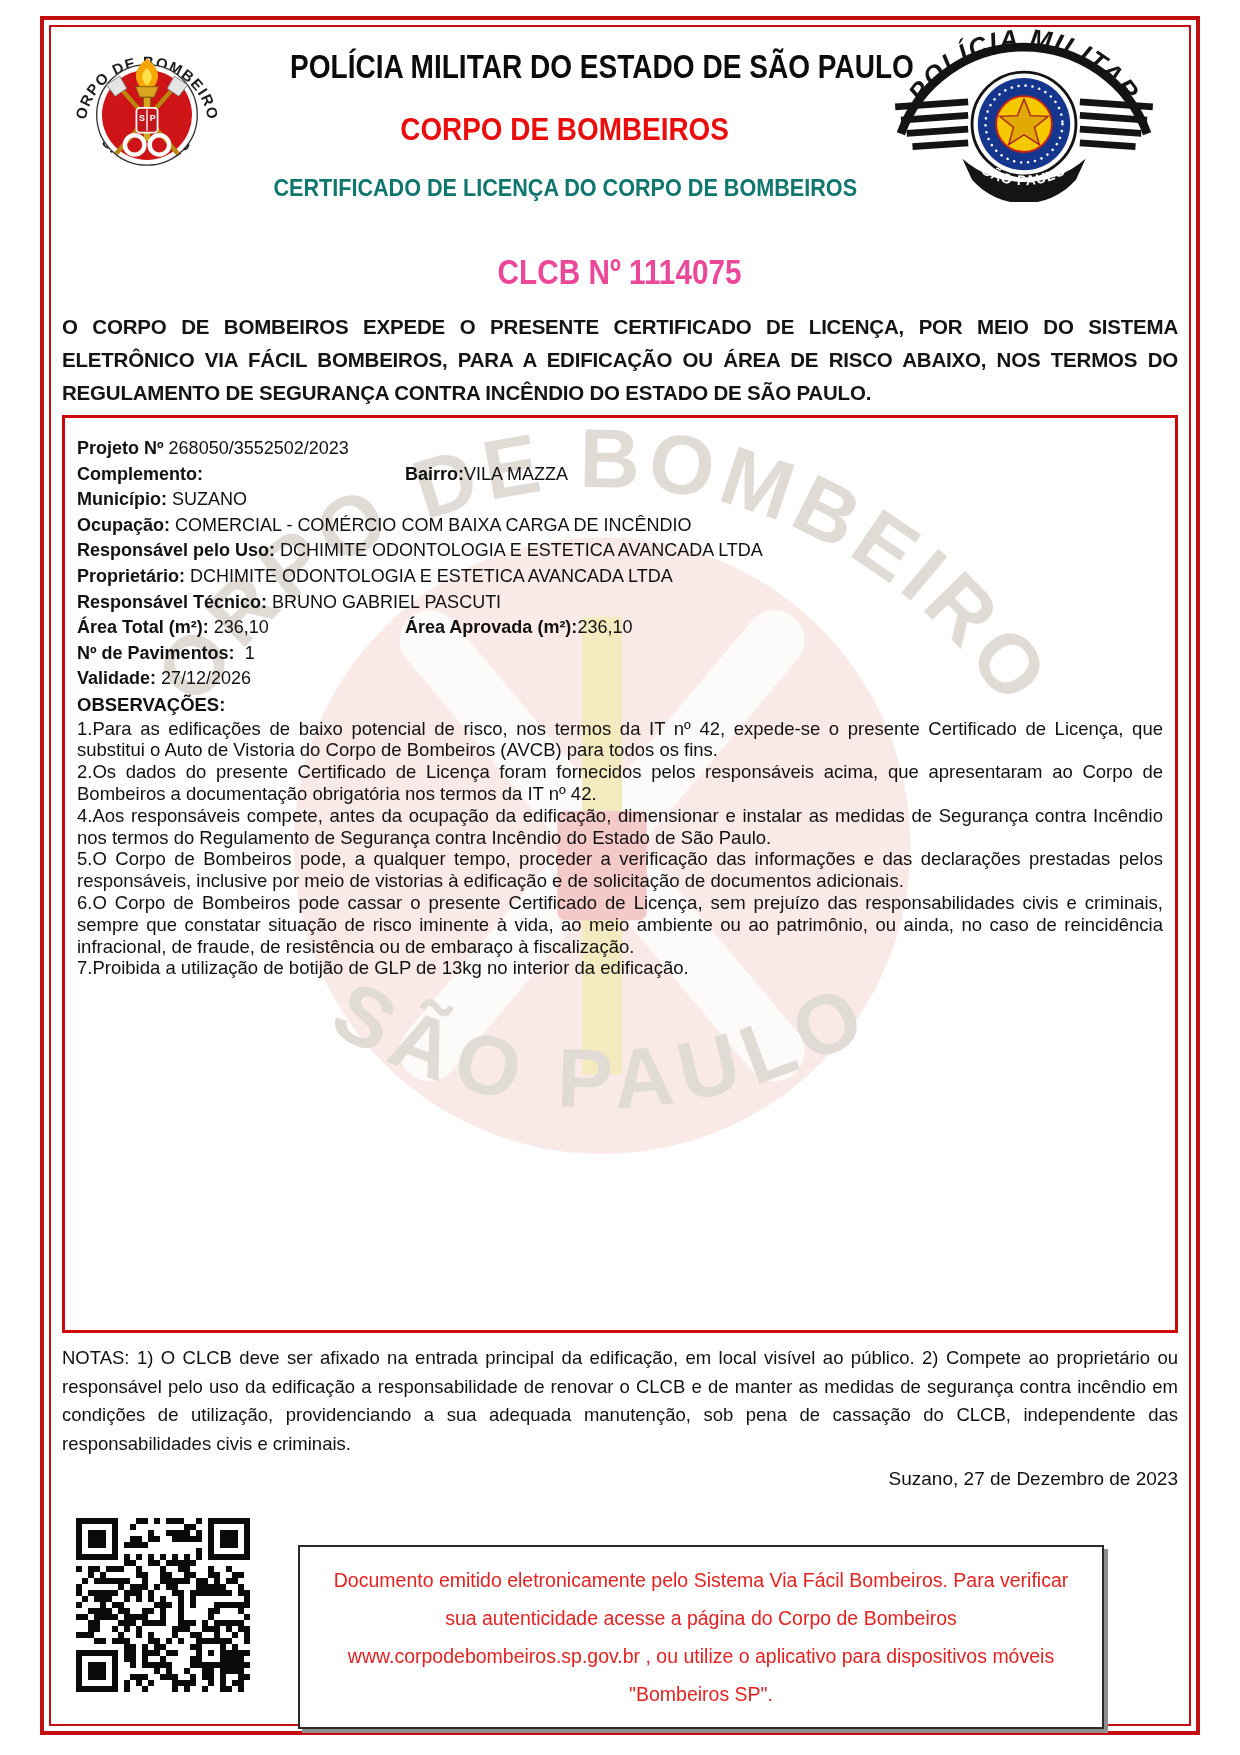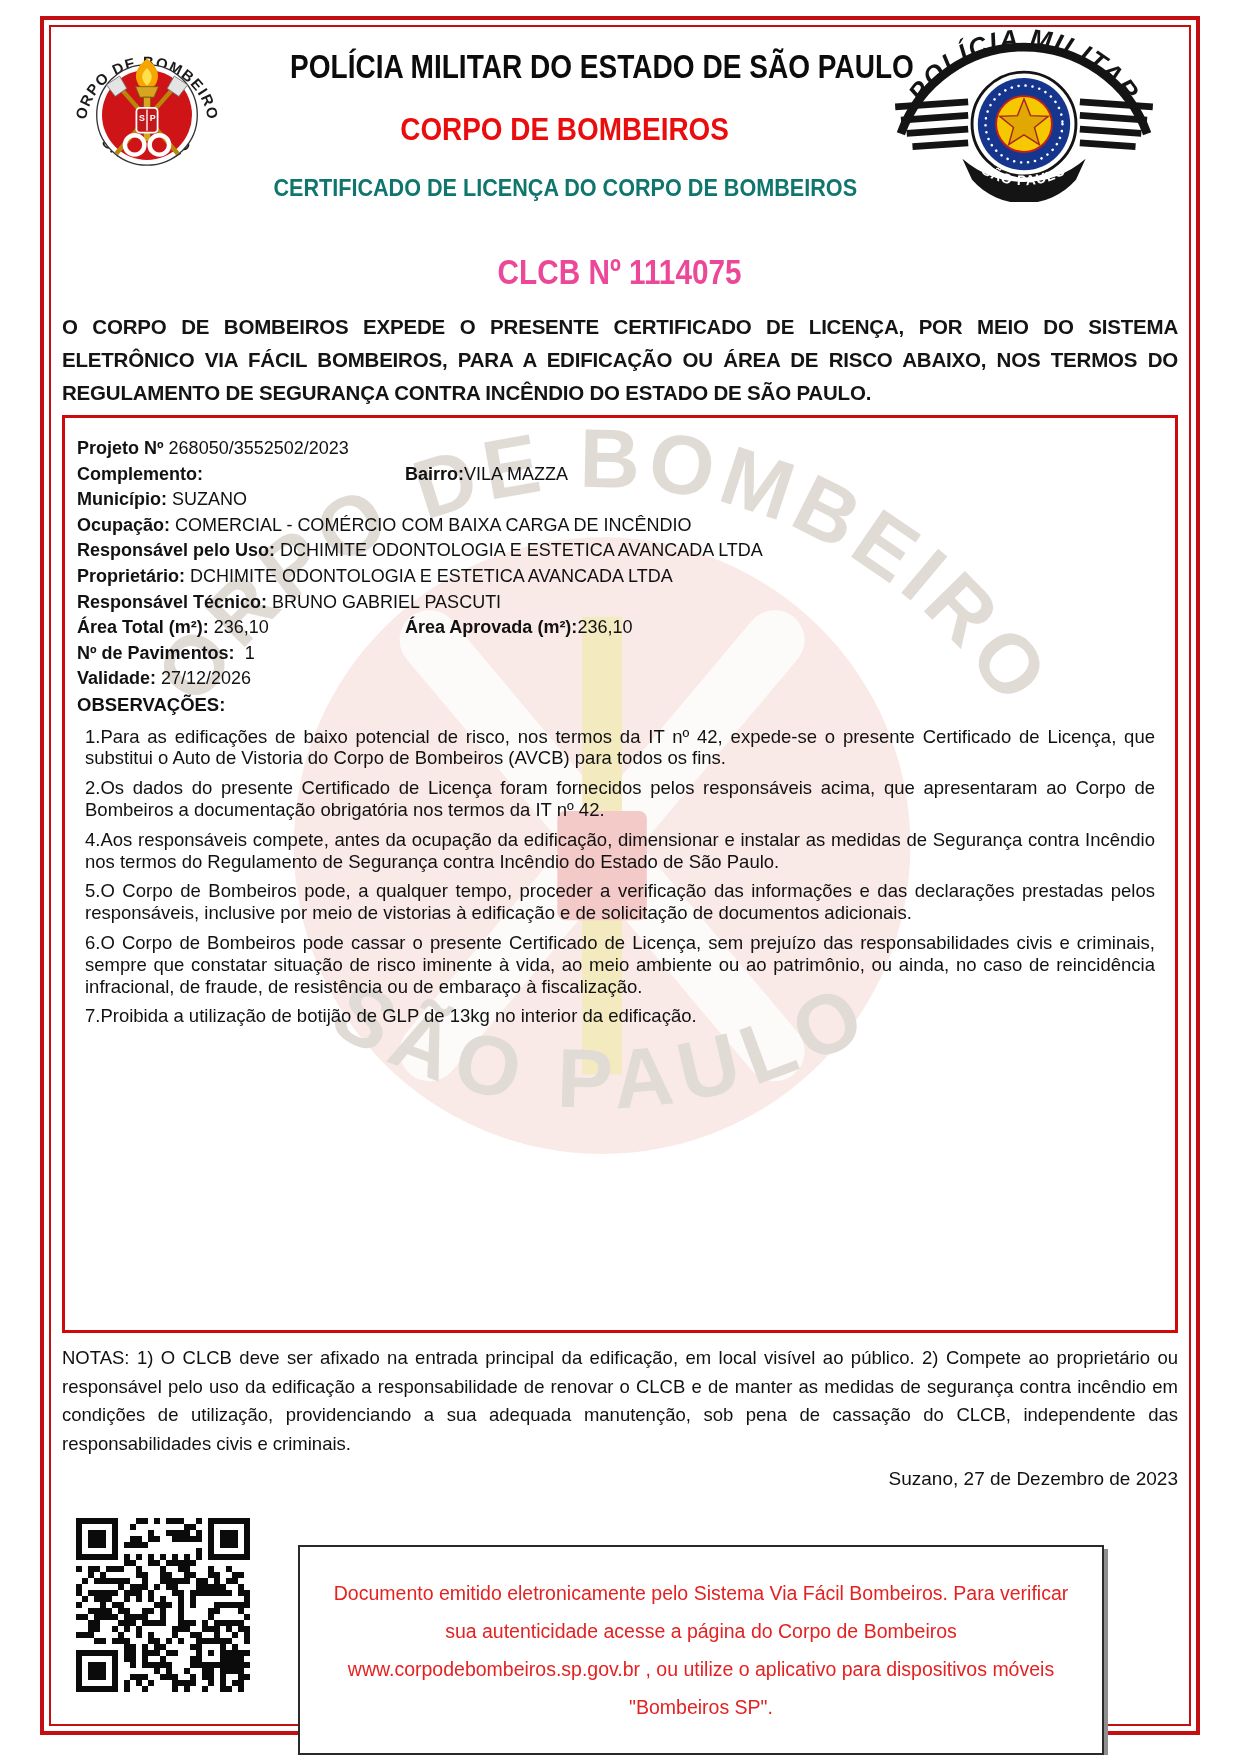--- a/index.html
+++ b/index.html
@@ -27,30 +27,30 @@
   .details-box{position:absolute;left:62px;top:415px;width:1116px;height:918px;border:3px solid #cf0a0a;
                box-sizing:border-box;background:#fff;overflow:hidden;}
   .watermark{position:absolute;inset:0;z-index:0;opacity:.55;}
   .details-inner{position:relative;z-index:1;padding:18px 12px 0 12px;}
   .frow{position:relative;height:25.6px;line-height:25.6px;font-size:18px;white-space:nowrap;}
   .flab{font-weight:bold;white-space:pre;}
   .fval{white-space:pre;}
   .c2m{position:absolute;left:328px;top:0;}
   .c2r{position:absolute;left:660px;top:0;}
   .obs-head{font-weight:bold;font-size:18.5px;line-height:25.6px;}
-  .obs p{margin:8px;font-size:18.5px;line-height:21.8px;text-align:justify;}
+  .obs p{margin:0;font-size:18.5px;line-height:21.8px;text-align:justify;}
 
   .notas{position:absolute;left:62px;top:1344px;width:1116px;font-size:18.5px;line-height:28.5px;text-align:justify;}
   .dateline{position:absolute;left:62px;top:1468px;width:1116px;text-align:right;font-size:19px;}
 
   .qr{position:absolute;left:76px;top:1518px;width:174px;height:174px;}
 
   .notice-box{position:absolute;left:298px;top:1545px;width:806px;box-sizing:border-box;
               border:2px solid #2a2a2a;box-shadow:4px 4px 0 #8f8f8f;background:#fff;
-              padding:27px 26px;min-height:118px;}
+              padding:14px 26px;min-height:118px;}
   .notice-text{color:#e42222;font-size:19.5px;line-height:38px;text-align:center;}
 </style>
 </head>
 <body>
 
 <div class="page">
 
   <div class="frame-outer"></div>
   <div class="frame-inner"></div>
 

